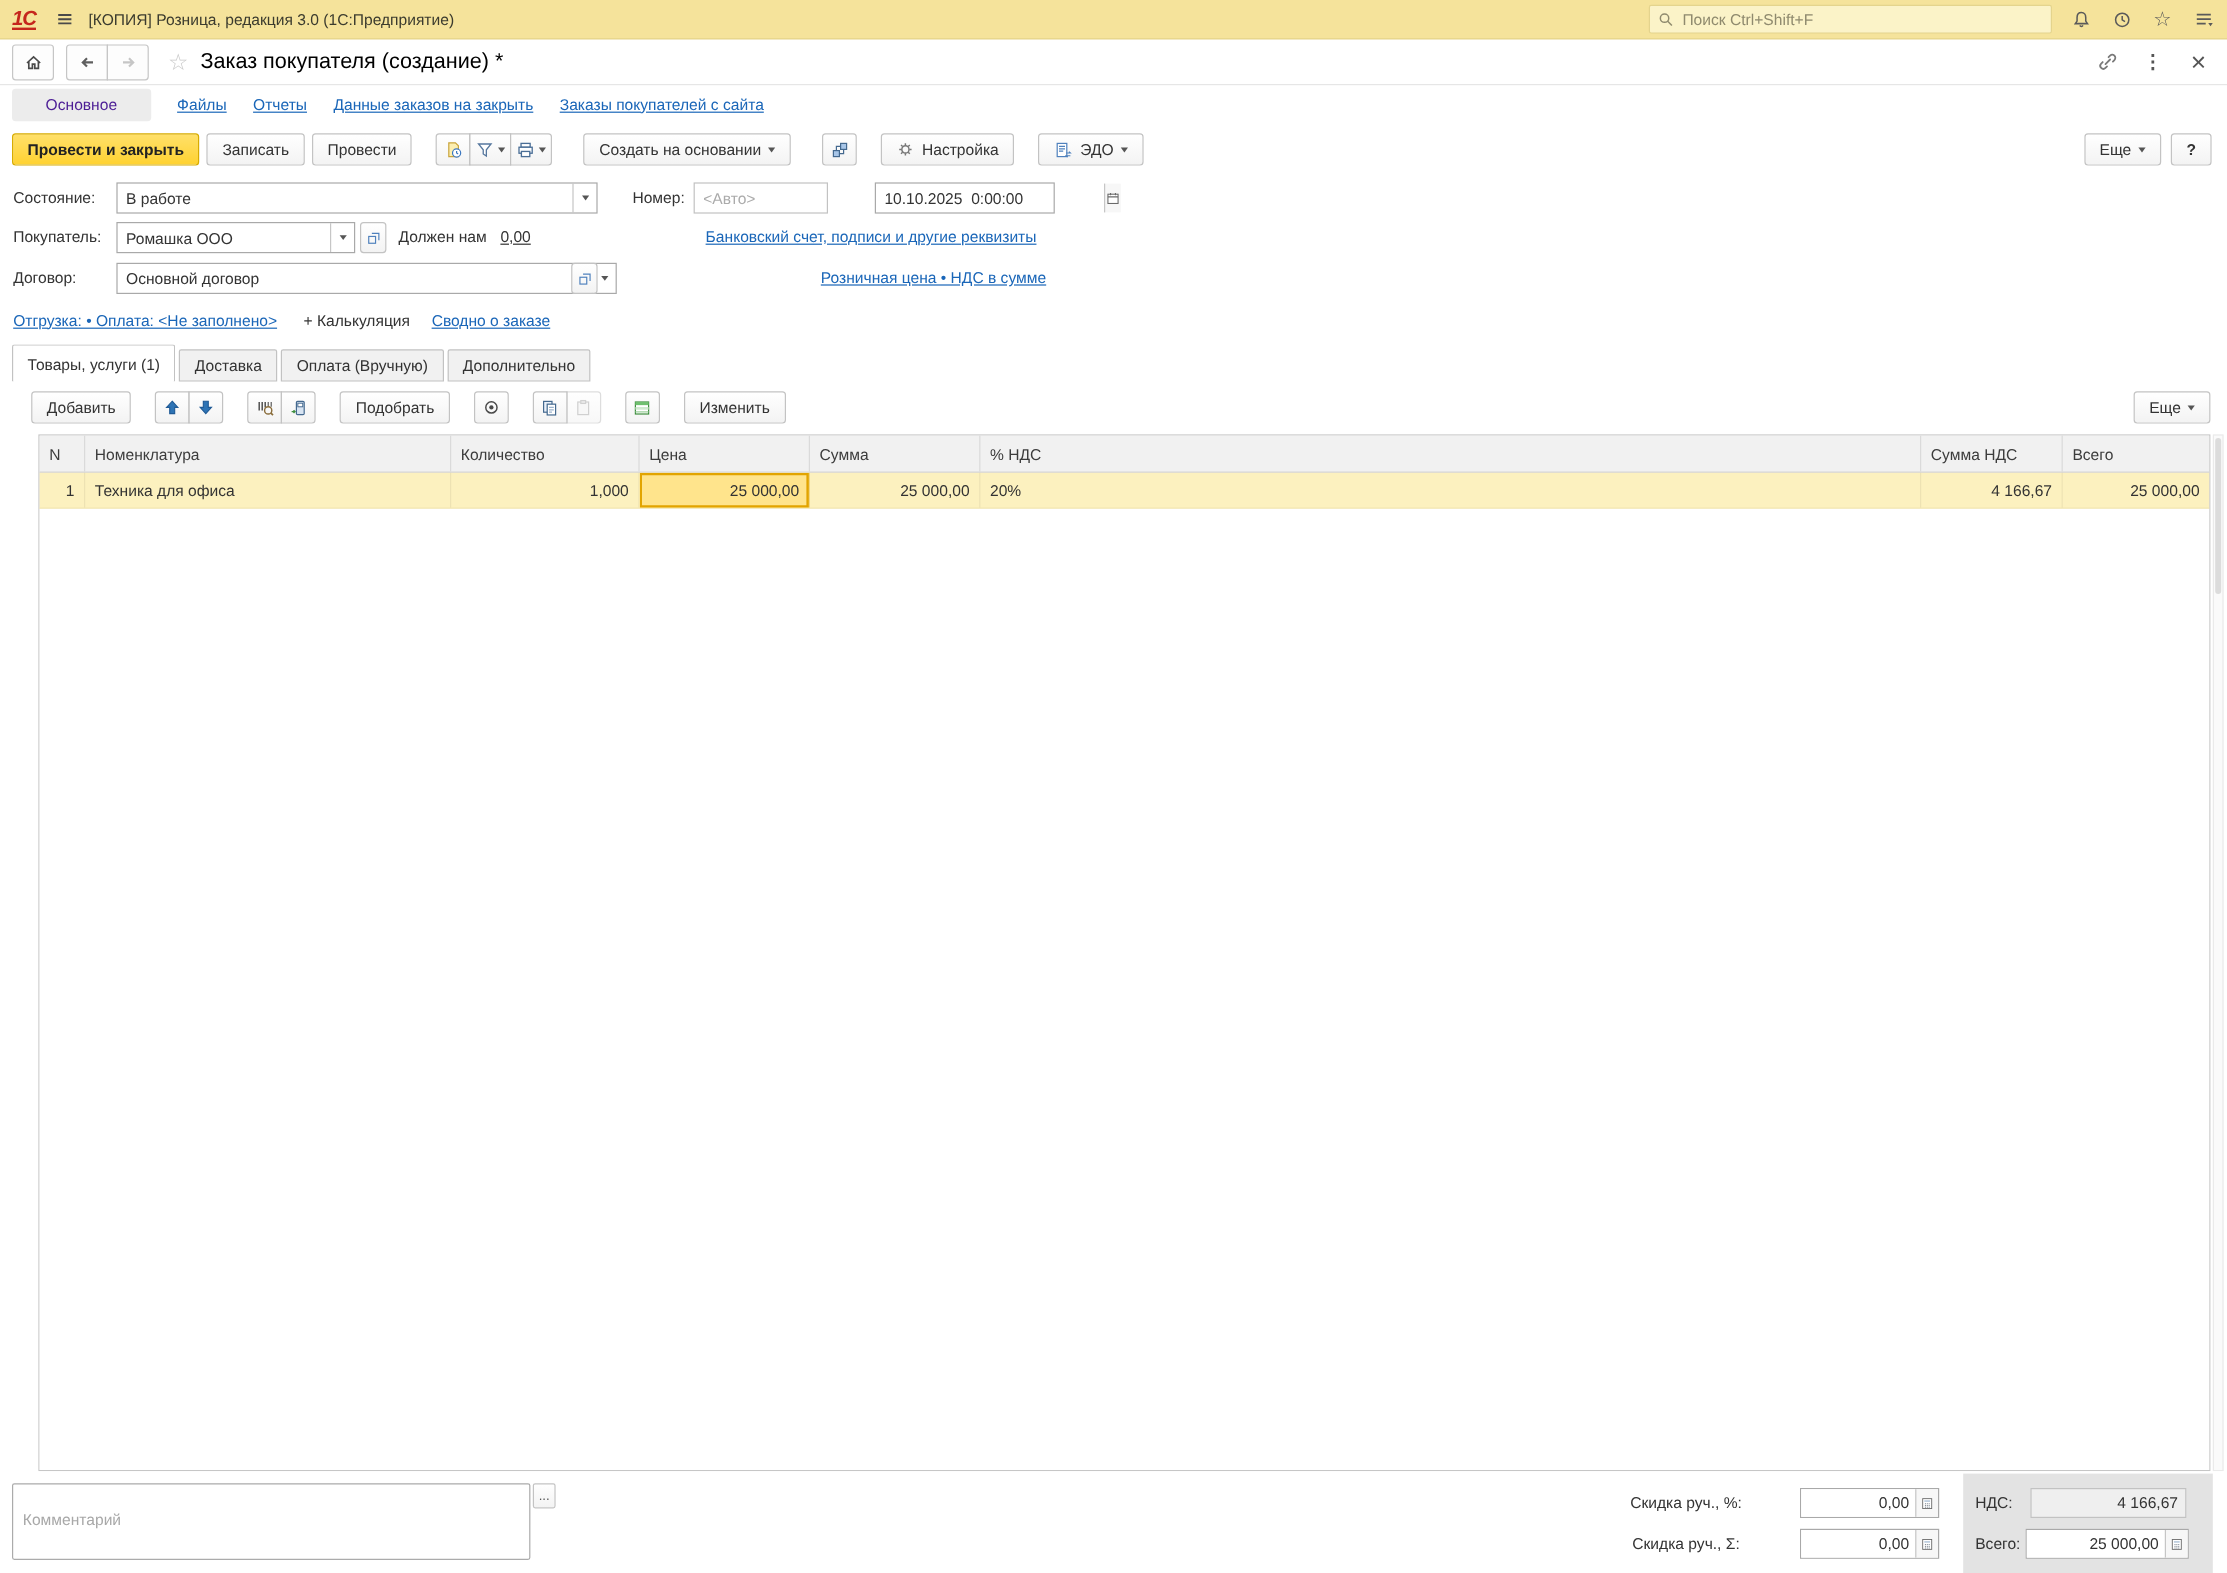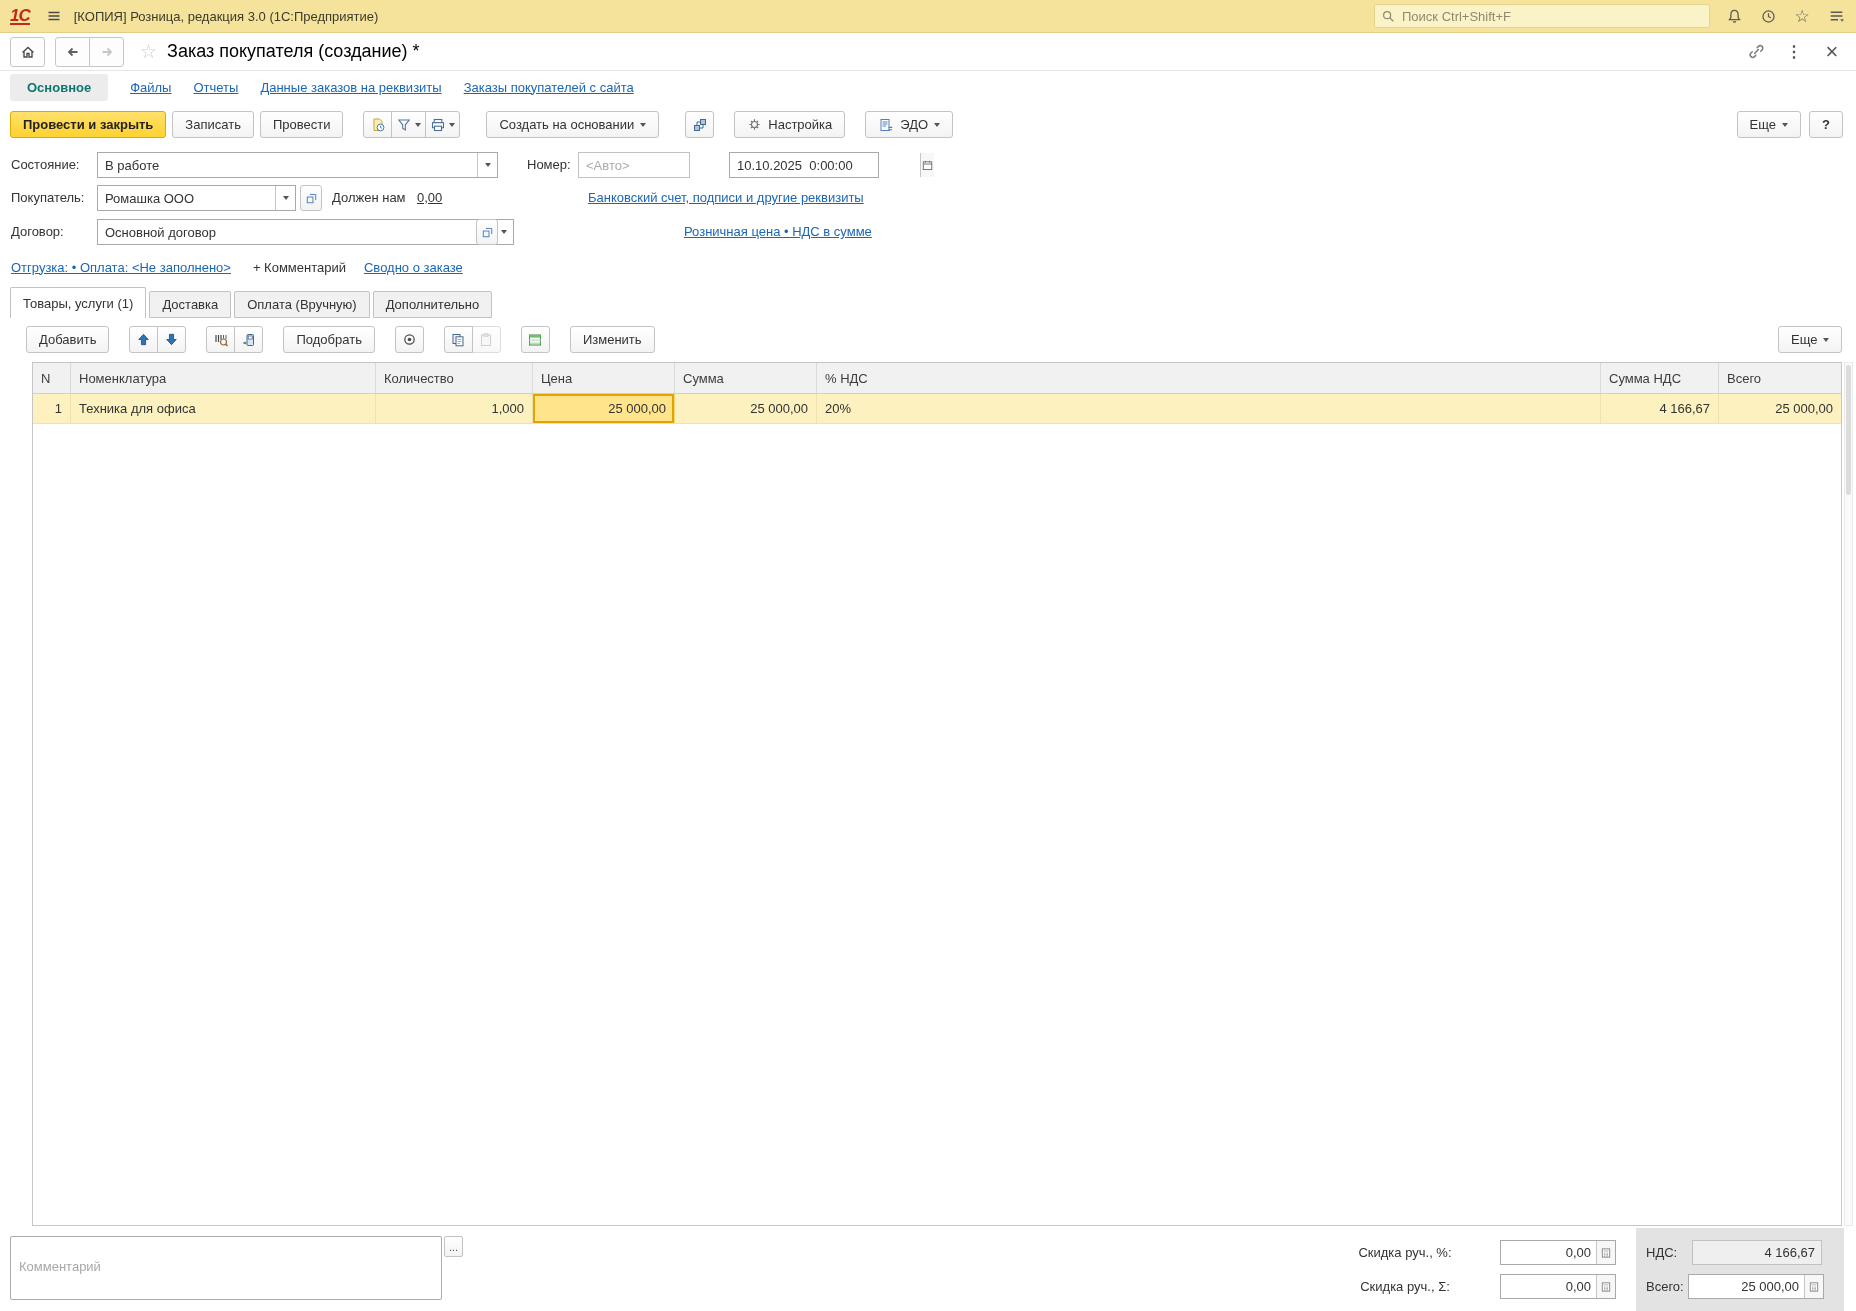--- a/index.html
+++ b/index.html
@@ -30,21 +30,21 @@
   .navgroup .sqbtn{border-radius:0;}
   .navgroup .sqbtn:first-child{border-radius:3px 0 0 3px;}
   .navgroup .sqbtn:last-child{border-radius:0 3px 3px 0;margin-left:-1px;}
   .favstar{font-size:19px;color:#C9C9C9;margin:0 10px 0 16px;}
   .doctitle{font-size:18px;color:#000;}
   .title-right{margin-left:auto;display:flex;align-items:center;gap:18px;padding-right:4px;}
 
   
   .sectionnav{top:71px;height:32px;display:flex;align-items:center;padding-left:10px;gap:22px;}
   .navitem{color:#1A66B8;text-decoration:underline;cursor:pointer;}
-  .navitem.active{color:#0f766e;text-decoration:none;background:#ECECEC;border-radius:3px;padding:6px 17px;font-weight:bold;}
+  .navitem.active{color:#4c1d95;text-decoration:none;background:#ECECEC;border-radius:3px;padding:6px 28px;}
 
   
   .cmdbar{top:103px;height:43px;display:flex;align-items:flex-start;padding:8px 0 0 10px;gap:6px;}
   .btn{height:27px;box-sizing:border-box;display:inline-flex;align-items:center;gap:6px;
        background:linear-gradient(#FFFFFF,#F3F3F3);border:1px solid #C3C3C3;border-radius:3px;
        padding:0 12px;font-size:13px;color:#333;cursor:pointer;white-space:nowrap;}
   .btn.primary{background:linear-gradient(#FFE06A,#FFD231);border-color:#D8AC00;font-weight:bold;color:#222;}
   .ibtn{height:27px;min-width:29px;box-sizing:border-box;display:inline-flex;align-items:center;justify-content:center;
         background:linear-gradient(#FFFFFF,#F3F3F3);border:1px solid #C3C3C3;border-radius:3px;cursor:pointer;gap:3px;padding:0 4px;}
   .group{display:inline-flex;}
@@ -215,21 +215,21 @@
       </span>
       <span class="topicon" style="font-size:16px;color:#555;font-weight:bold;">⋮</span>
       <span class="topicon" style="font-size:22px;color:#555;">×</span>
     </div>
   </div>
 
   <div class="band sectionnav">
     <span class="navitem active">Основное</span>
     <span class="navitem">Файлы</span>
     <span class="navitem">Отчеты</span>
-    <span class="navitem">Данные заказов на реквизиты</span>
+    <span class="navitem">Данные заказов на закрыть</span>
     <span class="navitem">Заказы покупателей с сайта</span>
   </div>
 
   <div class="band cmdbar">
     <button class="btn primary">Провести и закрыть</button>
     <button class="btn">Записать</button>
     <button class="btn">Провести</button>
     <span class="sp8"></span>
     <span class="group">
       <span class="ibtn">
@@ -366,21 +366,21 @@
             <rect x="2.8" y="6.2" width="7" height="7"></rect>
             <path d="M6 3h7.2V10"></path>
           </svg>
       </span>
     </span>
     <span class="hlink" style="left:684px;top:73px;">Розничная цена • НДС в сумме</span>
   </div>
 
   <div class="band linksrow">
     <span class="l1">Отгрузка:  • Оплата: &lt;Не заполнено&gt;</span>
-    <span class="plain">+ Комментарий</span>
+    <span class="plain">+ Калькуляция</span>
     <span class="l2">Сводно о заказе</span>
   </div>
 
   <div class="band tabsrow">
     <span class="tab active">Товары, услуги (1)</span>
     <span class="tab">Доставка</span>
     <span class="tab">Оплата (Вручную)</span>
     <span class="tab">Дополнительно</span>
   </div>
 

